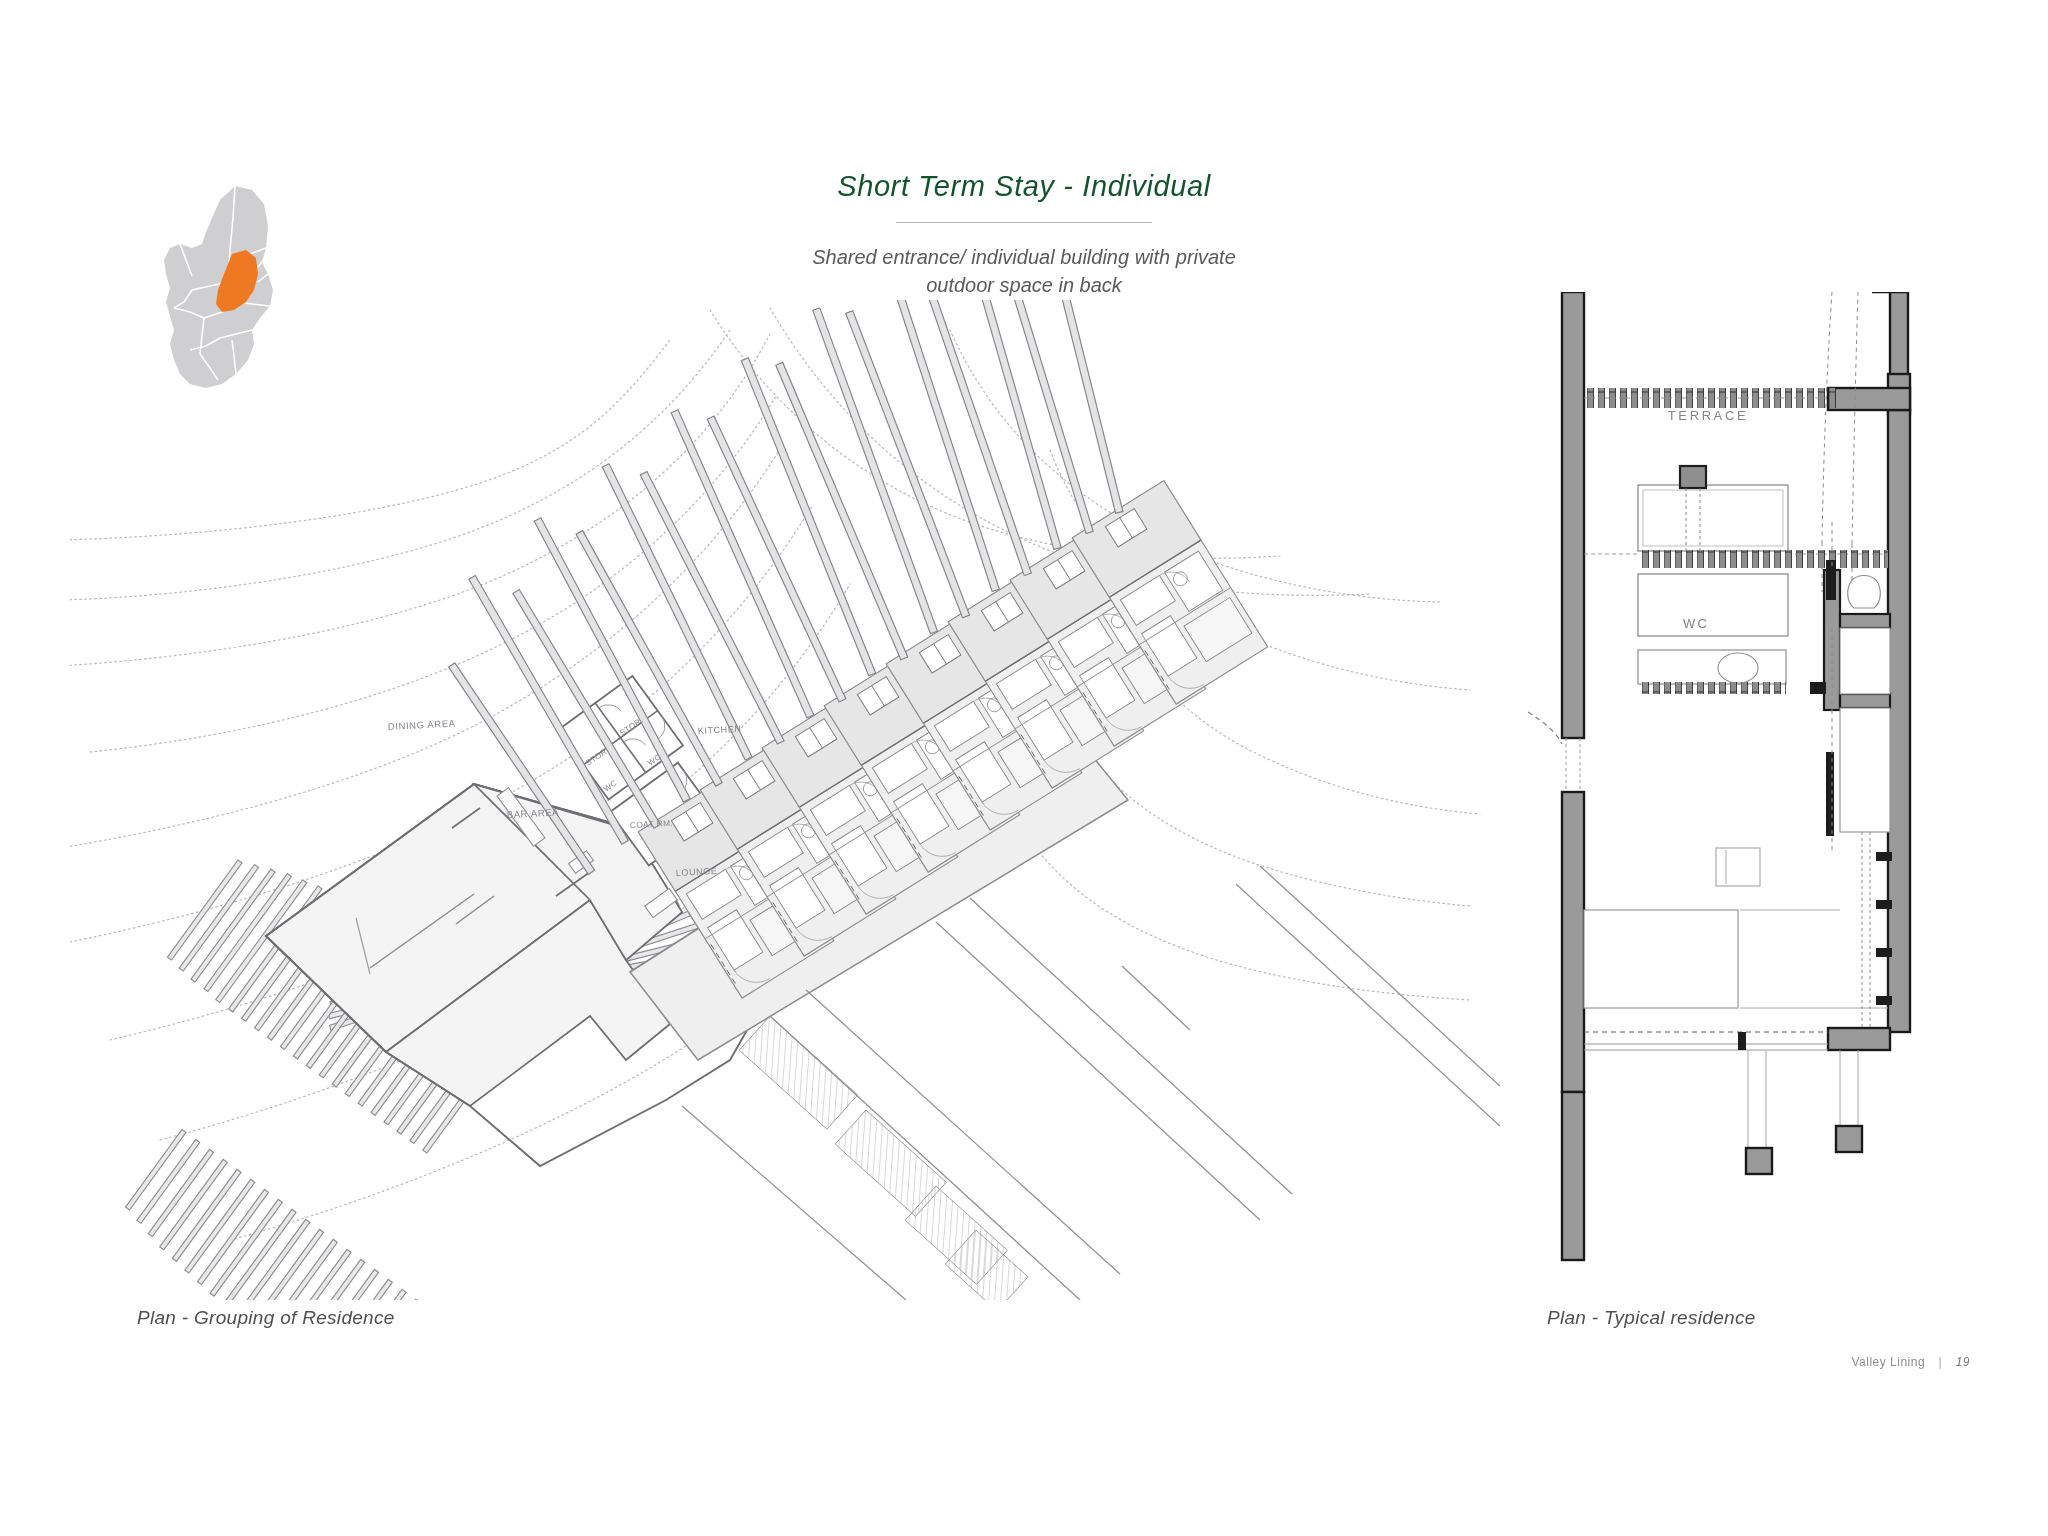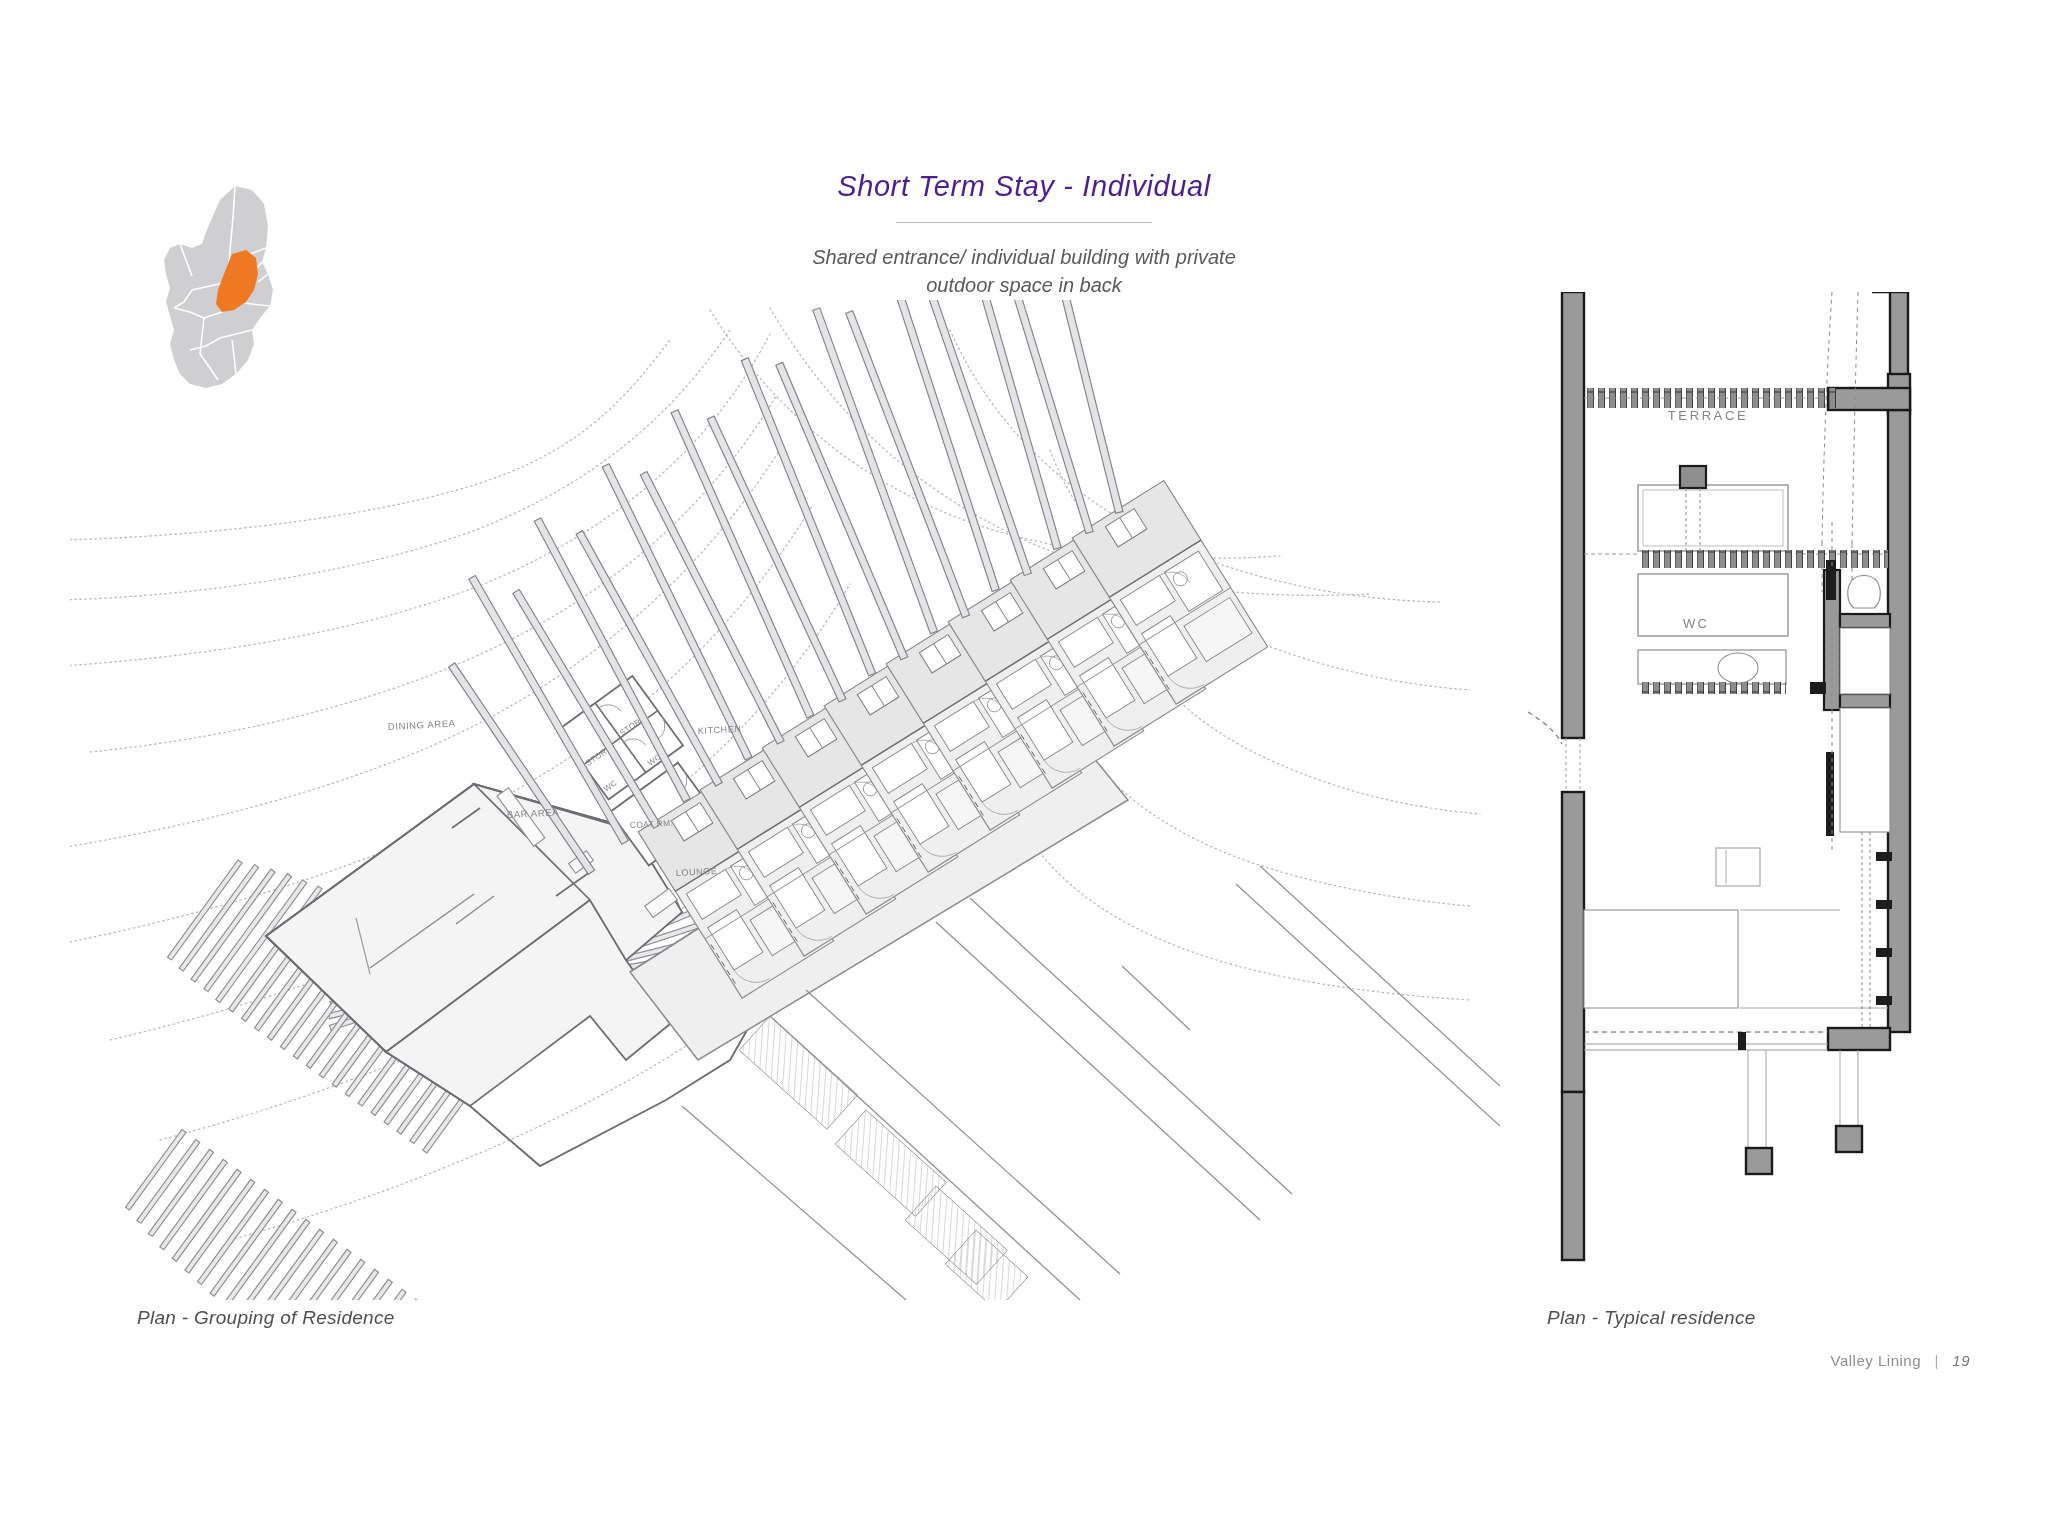--- a/index.html
+++ b/index.html
@@ -8,21 +8,21 @@
   body {
     width:2048px; height:1536px;
     font-family:"Liberation Sans", sans-serif;
     color:#58585a; position:relative; overflow:hidden;
   }
 
   
   #header { position:absolute; left:0; top:170px; width:2048px; text-align:center; }
   #doc-title {
     font-size:29px; font-style:italic; font-weight:400;
-    letter-spacing:0.6px; color:#4c1d95; white-space:nowrap;
+    letter-spacing:0.6px; color:#14532d; white-space:nowrap;
   }
   #title-rule {
     width:256px; height:1px; background:#b9b9bb;
     margin:19px auto 0 auto;
   }
   #doc-subtitle {
     margin-top:20px; font-size:20px; font-style:italic;
     line-height:1.42; color:#5a5a5c;text-align:center;
   }
 
@@ -40,21 +40,21 @@
 
   
   .caption {
     position:absolute; font-size:19px; font-style:italic;
     color:#4f4f51; letter-spacing:0.3px; white-space:nowrap;
   }
   #caption-left  { left:137px;  top:1307px; }
   #caption-right { left:1547px; top:1307px;font-style:italic; }
 
   #footer { position:absolute; right:78px; top:1352px; white-space:nowrap; }
-  #footer span { font-size:15px; color:#8d8d90; letter-spacing:0.5px; }
+  #footer span { font-size:12px; color:#8d8d90; letter-spacing:0.5px; }
   #footer .bar  { margin:0 9px; color:#a9a9ac; }
   #footer .pg   { font-style:italic; color:#76767a; }
 
   text.plan-label {
     font-family:"Liberation Sans", sans-serif;
     fill:#84848a;
   }
 </style>
 </head>
 <body>

